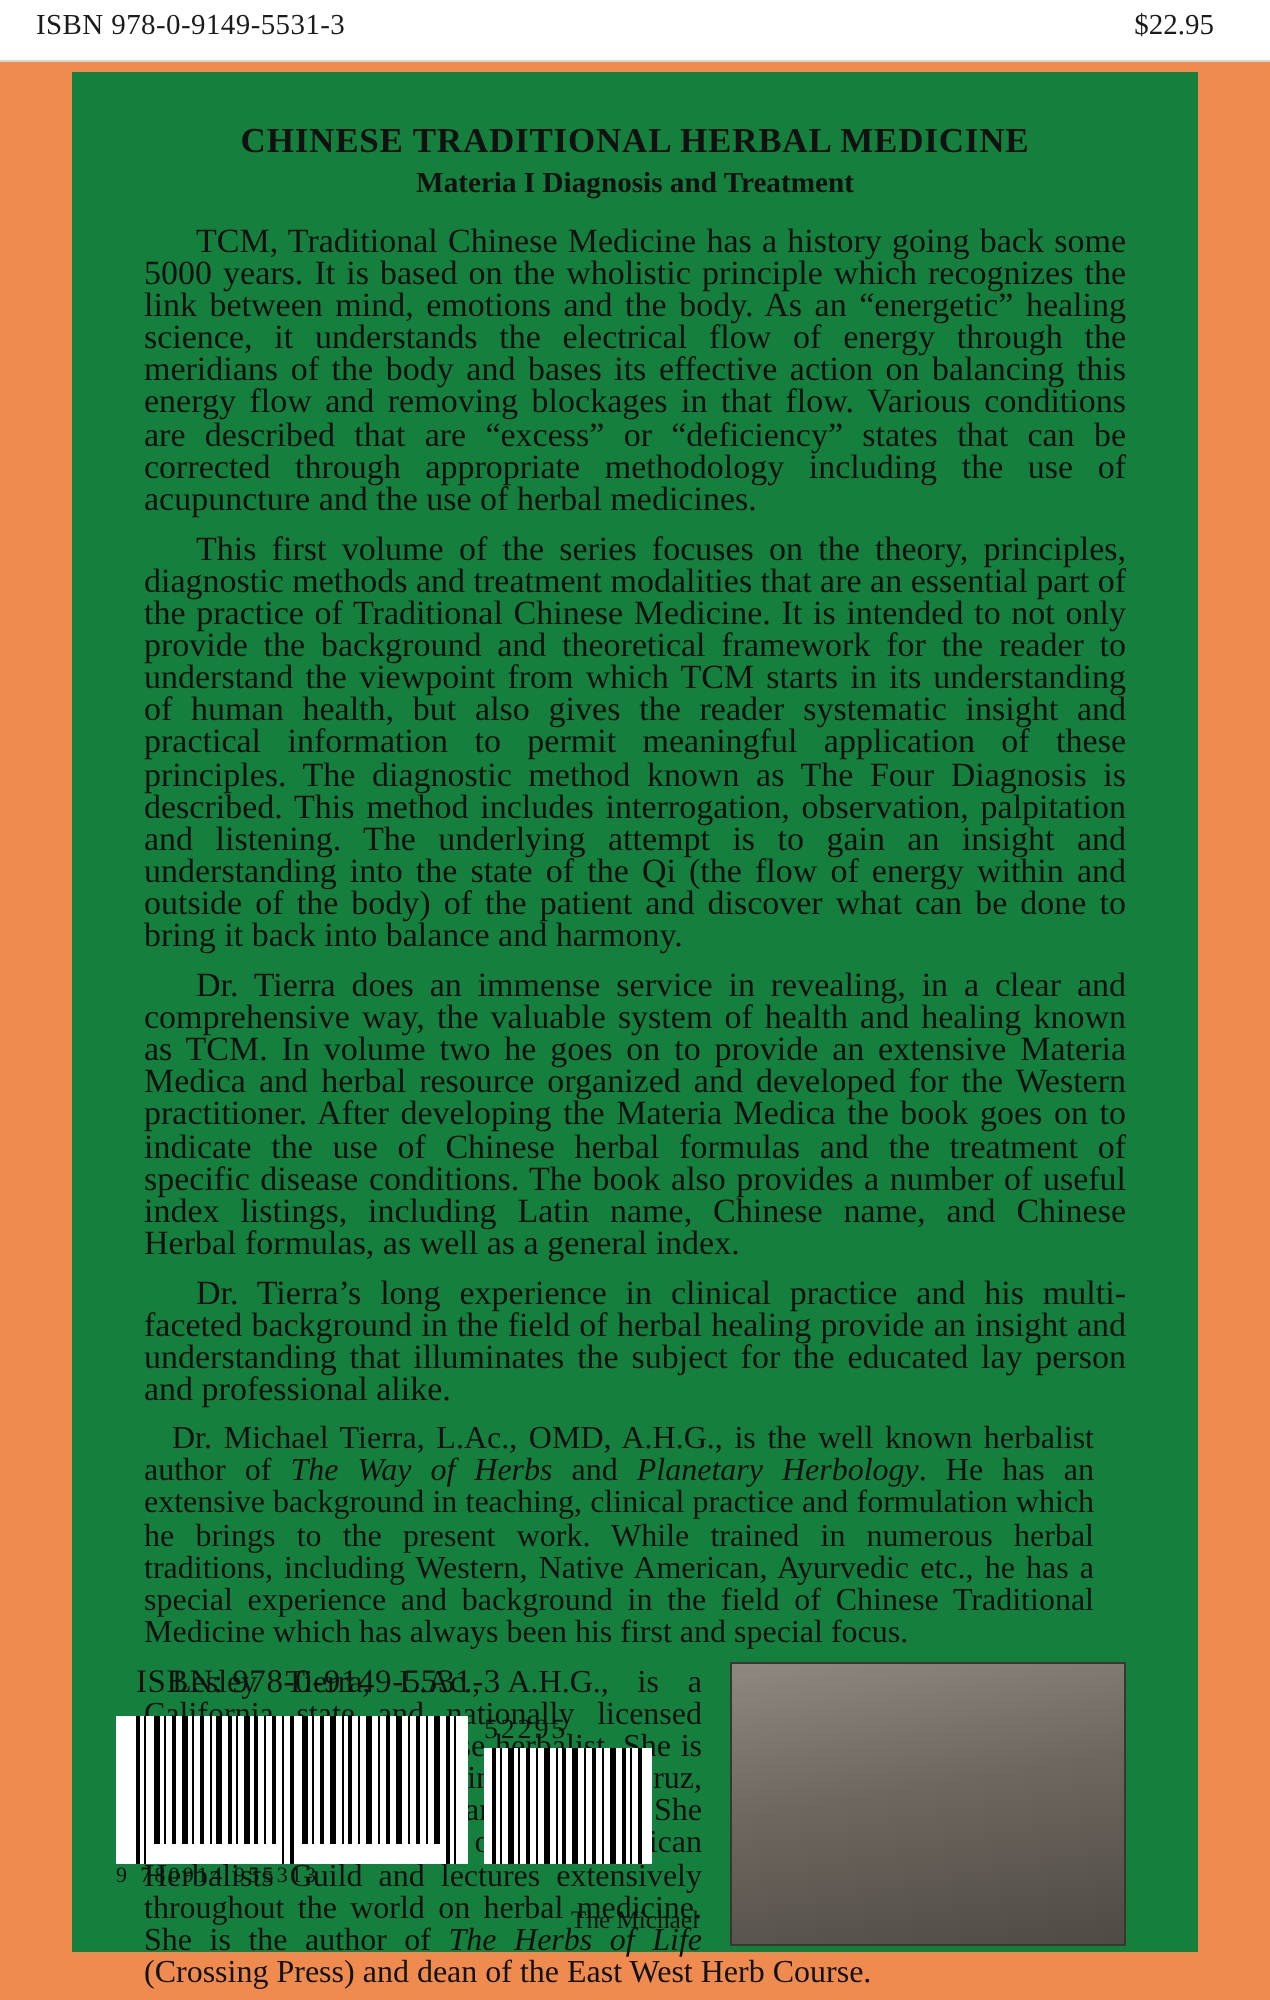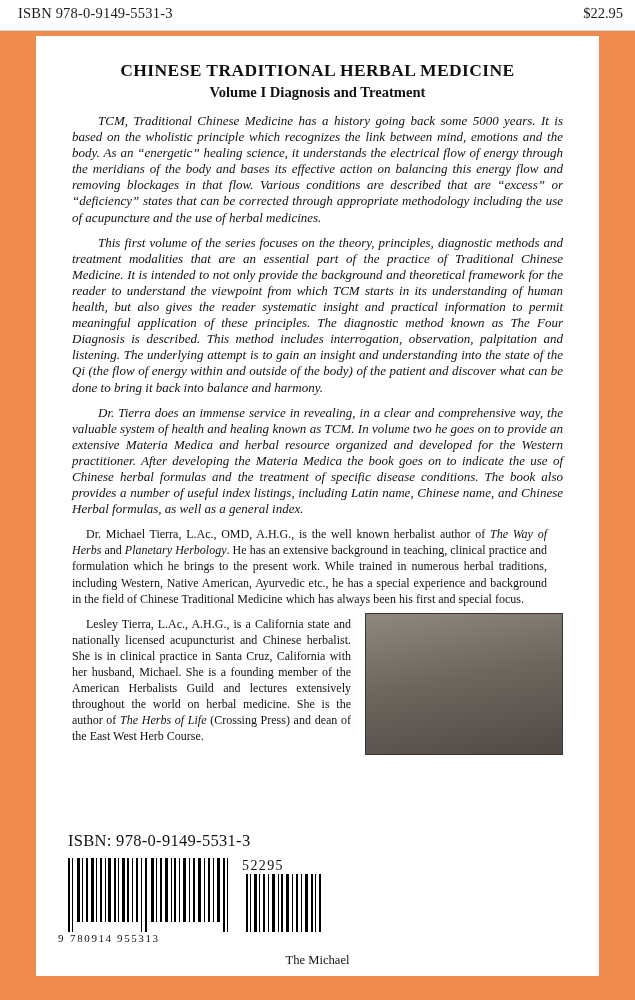--- a/index.html
+++ b/index.html
@@ -32,34 +32,34 @@
   .topbar .isbn-top {
     position: absolute;
     left: 18px;
     top: 5px;
     font-size: 14.5px;
     color: #1b1b1b;
     letter-spacing: 0.2px;
   }
   .topbar .price {
     position: absolute;
-    right: 12px;
+    right: 28px;
     top: 5px;
     font-size: 14.5px;
     color: #1b1b1b;
   }
 
   
   .panel {
     position: absolute;
     left: 36px;
     top: 36px;
     width: 563px;
     height: 940px;
-    background: #ffffff;
+    background: #15803d;
     box-sizing: border-box;
     padding: 18px 36px 0 36px;
   }
 
   .title {
     text-align: center;
     font-size: 17.5px;
     font-weight: bold;
     letter-spacing: 0.4px;
     color: #111;
@@ -69,31 +69,30 @@
   }
   .subtitle {
     text-align: center;
     font-size: 14.6px;
     font-weight: bold;
     color: #111;
     margin: 0 0 12px 0;
   }
 
   p.body {
-    font-size: 13px;
+    font-size: 17px;
     line-height: 16.1px;
     color: #111;
     text-align: justify;
     margin: 0 0 1px 0;
     text-indent: 26px;
     hyphens: auto;
-    font-style: italic;
   }
   p.bio {
-    font-size: 12px;
+    font-size: 16px;
     line-height: 16.1px;
     color: #111;
     text-align: justify;
     margin: 9px 16px 0 0;
     text-indent: 14px;
     hyphens: auto;
   }
   p.gap {
     margin-top: 9px;
   }
@@ -179,25 +178,26 @@
 <div class="page">
 
   <div class="topbar">
     <div class="isbn-top">ISBN 978-0-9149-5531-3</div>
     <div class="price">$22.95</div>
   </div>
 
   <div class="panel">
 
     <div class="title">Chinese Traditional Herbal Medicine</div>
-    <div class="subtitle">Volume I Diagnosis and Treatment</div>
+    <div class="subtitle">Materia I Diagnosis and Treatment</div>
 
     <p class="body">TCM, Traditional Chinese Medicine has a history going back some 5000 years. It is based on the wholistic principle which recognizes the link between mind, emotions and the body. As an “energetic” healing science, it understands the electrical flow of energy through the meridians of the body and bases its effective action on balancing this energy flow and removing blockages in that flow. Various conditions are described that are “excess” or “deficiency” states that can be corrected through appropriate methodology including the use of acupuncture and the use of herbal medicines.</p>
     <p class="body gap">This first volume of the series focuses on the theory, principles, diagnostic methods and treatment modalities that are an essential part of the practice of Traditional Chinese Medicine. It is intended to not only provide the background and theoretical framework for the reader to understand the viewpoint from which TCM starts in its understanding of human health, but also gives the reader systematic insight and practical information to permit meaningful application of these principles. The diagnostic method known as The Four Diagnosis is described. This method includes interrogation, observation, palpitation and listening. The underlying attempt is to gain an insight and understanding into the state of the Qi (the flow of energy within and outside of the body) of the patient and discover what can be done to bring it back into balance and harmony.</p>
     <p class="body gap">Dr. Tierra does an immense service in revealing, in a clear and comprehensive way, the valuable system of health and healing known as TCM. In volume two he goes on to provide an extensive Materia Medica and herbal resource organized and developed for the Western practitioner. After developing the Materia Medica the book goes on to indicate the use of Chinese herbal formulas and the treatment of specific disease conditions. The book also provides a number of useful index listings, including Latin name, Chinese name, and Chinese Herbal formulas, as well as a general index.</p>
+    <p class="body gap">Dr. Tierra’s long experience in clinical practice and his multi-faceted background in the field of herbal healing provide an insight and understanding that illuminates the subject for the educated lay person and professional alike.</p>
 
     <p class="bio"><span>Dr. Michael Tierra, L.Ac., OMD, A.H.G., is the well known herbalist author of </span><span class="it">The Way of Herbs</span><span> and </span><span class="it">Planetary Herbology</span><span>. He has an extensive background in teaching, clinical practice and formulation which he brings to the present work. While trained in numerous herbal traditions, including Western, Native American, Ayurvedic etc., he has a special experience and background in the field of Chinese Traditional Medicine which has always been his first and special focus.</span></p>
 
     <div class="photo">
       <div class="backdrop"></div>
       <svg width="196" height="140" viewBox="0 0 196 140">
         <defs>
           <linearGradient id="bgGrad" x1="0" y1="0" x2="0" y2="1">
             <stop offset="0%" stop-color="#8d867d"></stop>
             <stop offset="60%" stop-color="#6a645c"></stop>

